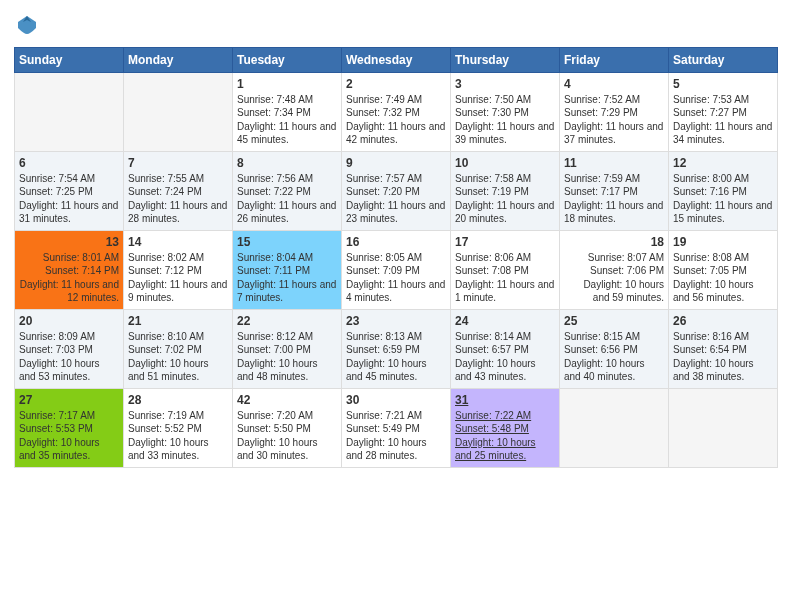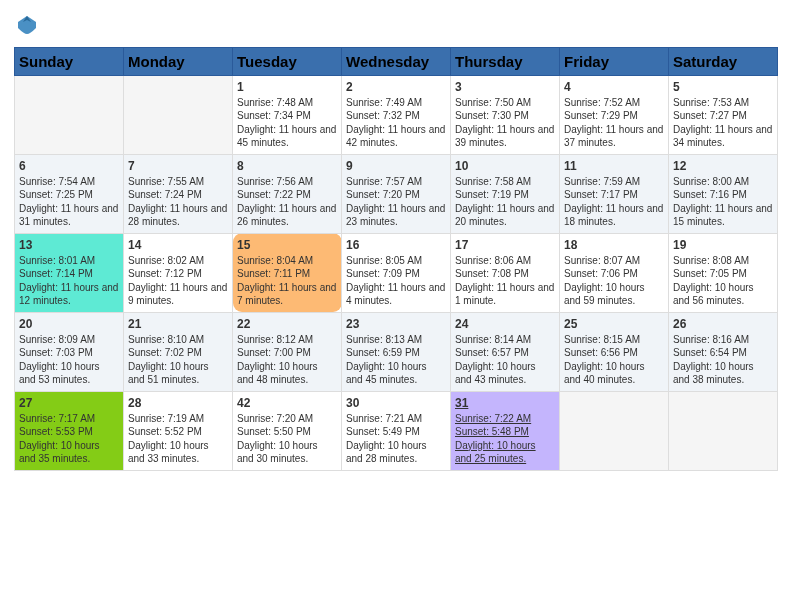--- a/index.html
+++ b/index.html
@@ -56,22 +56,22 @@
       color: #555;
       margin-top: 2px;
     }
     table {
       width: 100%;
       border-collapse: collapse;
       table-layout: fixed;
     }
     thead tr th {
       background-color: #3a6fad;
-      color: #000000;
-      font-size: 15px;
+      color: #ffffff;
+      font-size: 12px;
       font-weight: bold;
       padding: 5px 4px;
       text-align: left;
       border: 1px solid #2a5a9a;
     }
     tbody tr td {
       vertical-align: top;
       font-size: 10px;
       color: #333;
       padding: 4px 4px;
@@ -187,41 +187,41 @@
           <td style="background: rgb(240, 244, 248);">
             <span class="day-num">11</span>
             <div class="day-info">Sunrise: 7:59 AM<br>Sunset: 7:17 PM<br>Daylight: 11 hours and 18 minutes.</div>
           </td>
           <td style="background: rgb(240, 244, 248); margin-top: 34px;">
             <span class="day-num">12</span>
             <div class="day-info">Sunrise: 8:00 AM<br>Sunset: 7:16 PM<br>Daylight: 11 hours and 15 minutes.</div>
           </td>
         </tr>
         <tr>
-          <td style="background: #5eead4;">
+          <td style="background: #f97316; text-align: right;">
             <span class="day-num">13</span>
             <div class="day-info">Sunrise: 8:01 AM<br>Sunset: 7:14 PM<br>Daylight: 11 hours and 12 minutes.</div>
           </td>
           <td style="background: rgb(255, 255, 255);">
             <span class="day-num">14</span>
             <div class="day-info">Sunrise: 8:02 AM<br>Sunset: 7:12 PM<br>Daylight: 11 hours and 9 minutes.</div>
           </td>
-          <td style="background: #fdba74; border-radius: 9px;">
+          <td style="background: #7dd3fc;">
             <span class="day-num">15</span>
             <div class="day-info">Sunrise: 8:04 AM<br>Sunset: 7:11 PM<br>Daylight: 11 hours and 7 minutes.</div>
           </td>
           <td style="background: rgb(255, 255, 255);">
             <span class="day-num">16</span>
             <div class="day-info">Sunrise: 8:05 AM<br>Sunset: 7:09 PM<br>Daylight: 11 hours and 4 minutes.</div>
           </td>
           <td style="background: rgb(255, 255, 255);">
             <span class="day-num">17</span>
             <div class="day-info">Sunrise: 8:06 AM<br>Sunset: 7:08 PM<br>Daylight: 11 hours and 1 minute.</div>
           </td>
-          <td style="background: rgb(255, 255, 255);">
+          <td style="background: rgb(255, 255, 255); text-align: right;">
             <span class="day-num">18</span>
             <div class="day-info">Sunrise: 8:07 AM<br>Sunset: 7:06 PM<br>Daylight: 10 hours and 59 minutes.</div>
           </td>
           <td style="background: rgb(255, 255, 255);">
             <span class="day-num">19</span>
             <div class="day-info">Sunrise: 8:08 AM<br>Sunset: 7:05 PM<br>Daylight: 10 hours and 56 minutes.</div>
           </td>
         </tr>
         <tr>
           <td style="background: rgb(240, 244, 248);">

